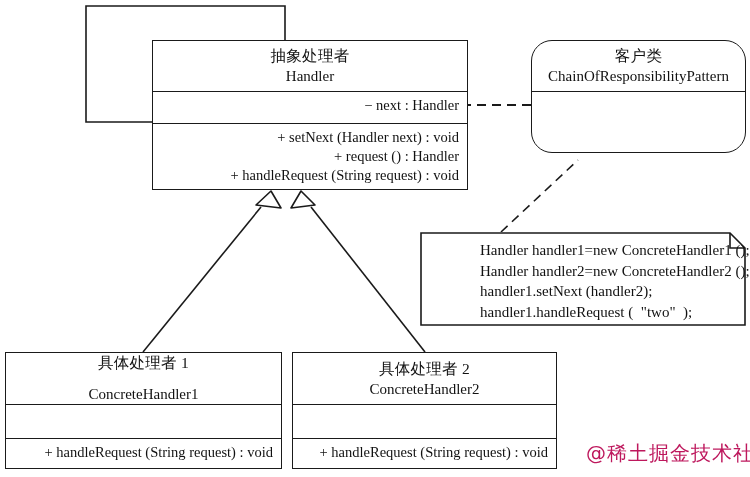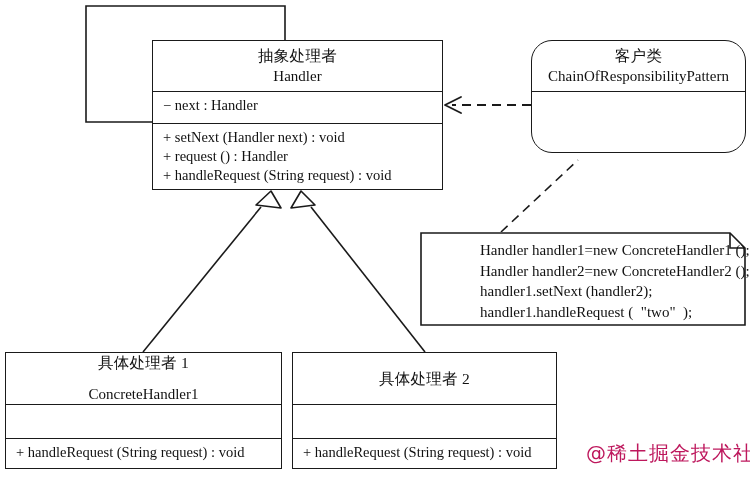--- a/index.html
+++ b/index.html
@@ -25,20 +25,21 @@
   .uml-class {
     position: absolute;
     box-sizing: border-box;
     background: #ffffff;
     border: 1.6px solid #1a1a1a;
     z-index: 3;
   }
   .compartment {
     box-sizing: border-box;
     position: relative;
+    text-align: right;
   }
   .compartment + .compartment {
     border-top: 1.6px solid #1a1a1a;
   }
   .title-comp {
     text-align: center;
     display: flex;
     flex-direction: column;
     align-items: center;
     justify-content: center;
@@ -119,21 +120,21 @@
   <g>
     <line x1="425" y1="352" x2="311" y2="207" stroke="#1a1a1a" stroke-width="1.6"></line>
     <polygon points="301,191 315,205 291,208" fill="#ffffff" stroke="#1a1a1a" stroke-width="1.6" stroke-linejoin="round"></polygon>
   </g>
 
   <g>
     <line x1="501" y1="232" x2="578" y2="160" stroke="#1a1a1a" stroke-width="1.6" stroke-dasharray="9,6"></line>
   </g>
 </svg>
 
-<div class="uml-class" style="left:152px; top:40px; width:291px; height:150px;">
+<div class="uml-class" style="left:152px; top:40px; width:316px; height:150px;">
   <div class="compartment title-comp" style="height:50px;">
     <div class="cls-cn">抽象处理者</div>
     <div class="cls-en">Handler</div>
   </div>
   <div class="compartment member-comp" style="height:32px;">
     <div class="member">− next : Handler</div>
   </div>
   <div class="compartment member-comp">
     <div class="member">+ setNext (Handler next) : void</div>
     <div class="member">+ request () : Handler</div>
@@ -169,20 +170,21 @@
   </div>
   <div class="compartment empty-comp" style="height:34px;"></div>
   <div class="compartment member-comp">
     <div class="member">+ handleRequest (String request) : void</div>
   </div>
 </div>
 
 <div class="uml-class" style="left:292px; top:352px; width:265px; height:117px;">
   <div class="compartment title-comp" style="height:51px;">
     <div class="cls-cn">具体处理者 2</div>
+    <div class="cls-en">ConcreteHandler2</div>
   </div>
   <div class="compartment empty-comp" style="height:34px;"></div>
   <div class="compartment member-comp">
     <div class="member">+ handleRequest (String request) : void</div>
   </div>
 </div>
 
 <div class="watermark" style="left:586px; top:440px;">@稀土掘金技术社区</div>
 
 </body></html>

